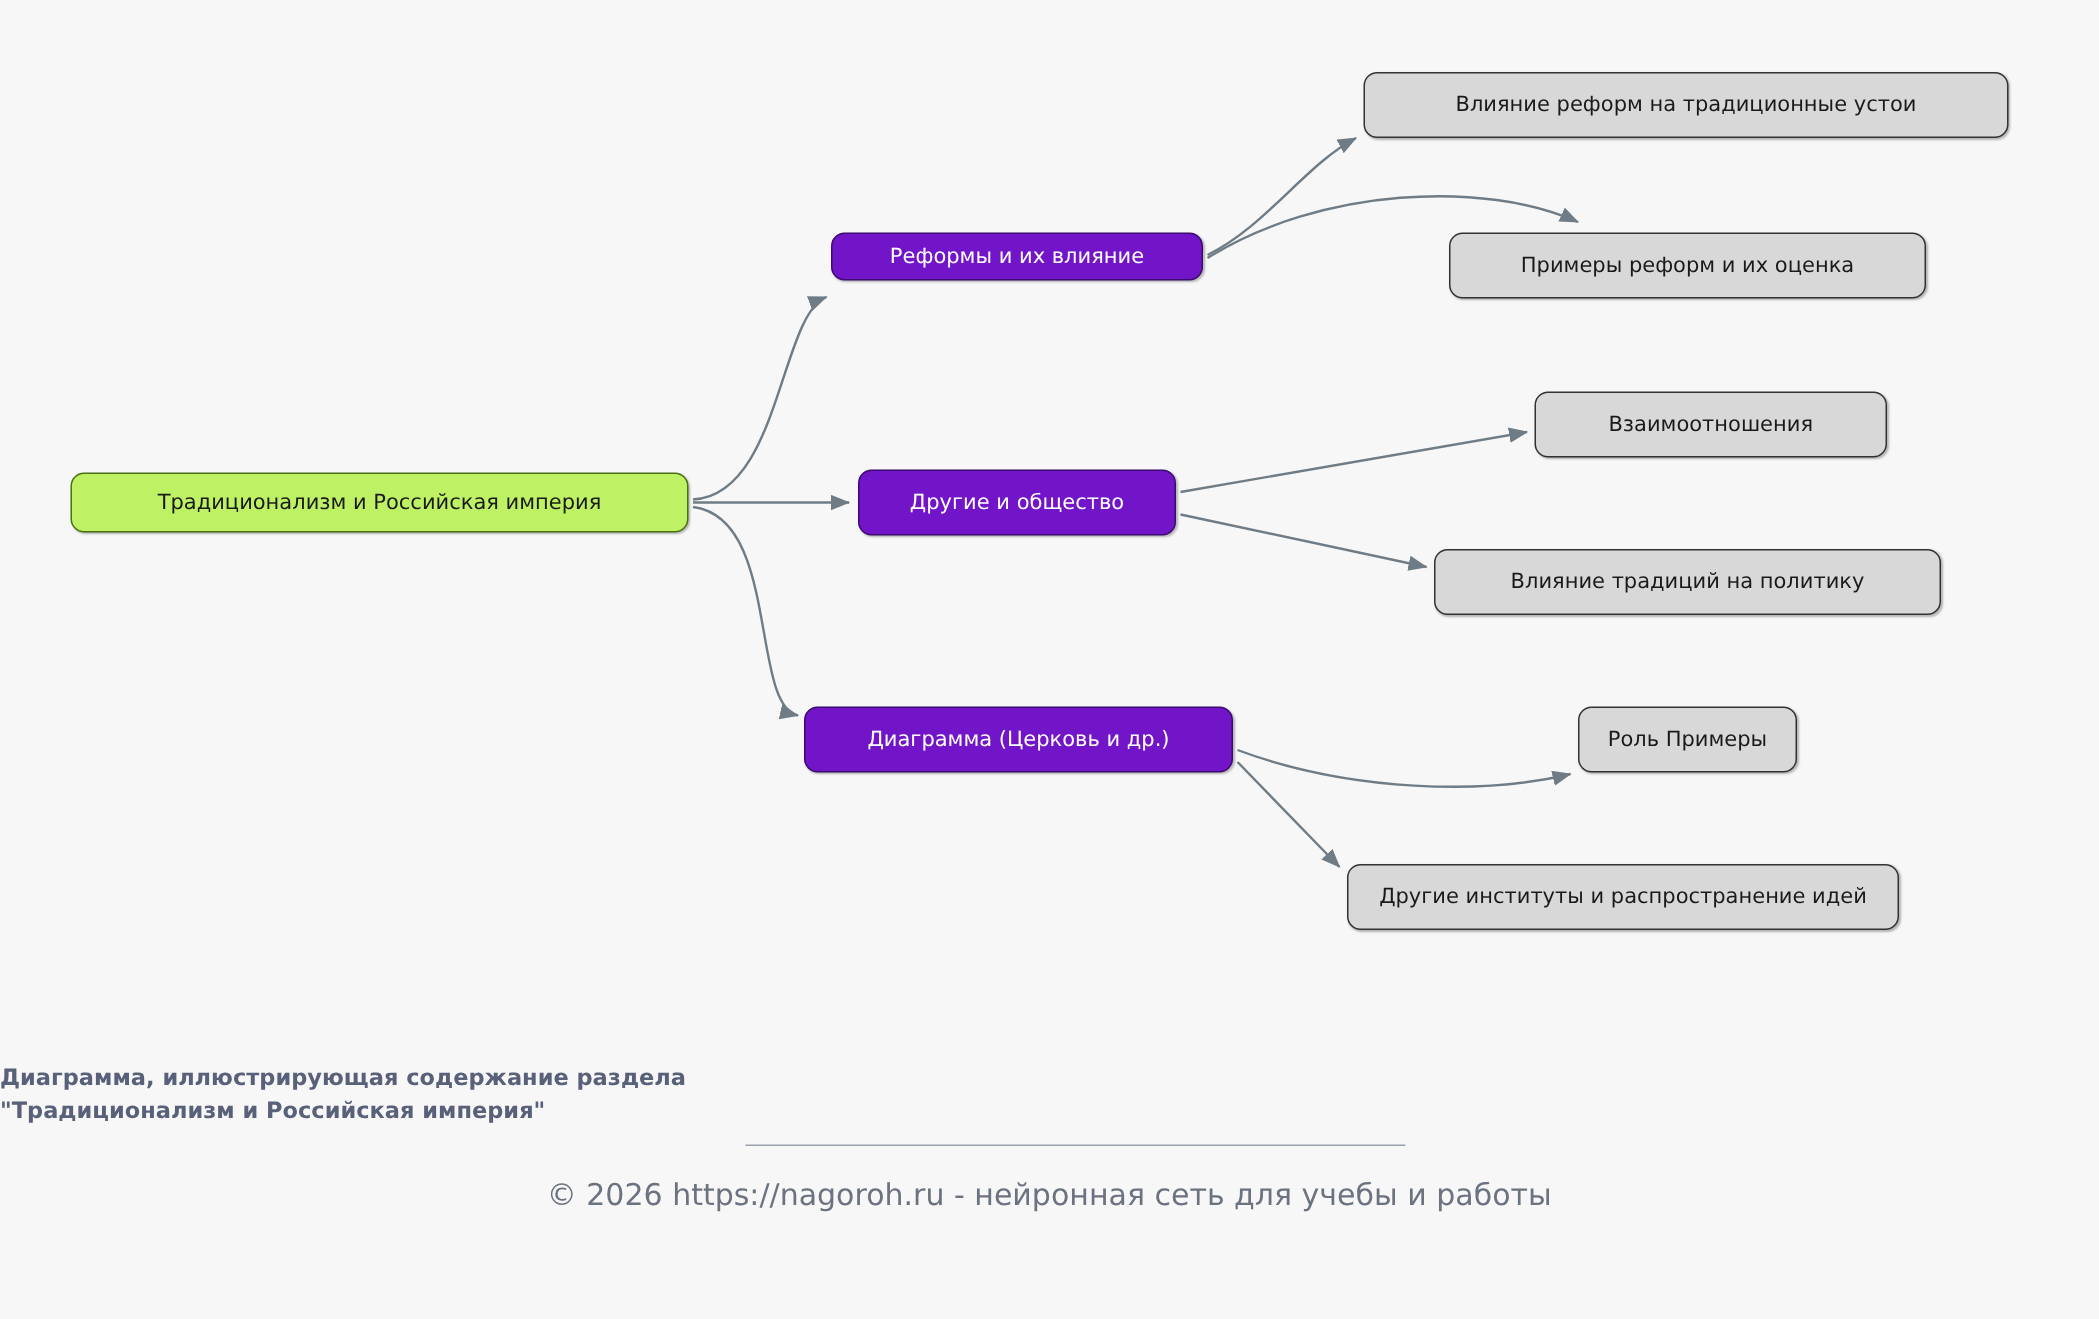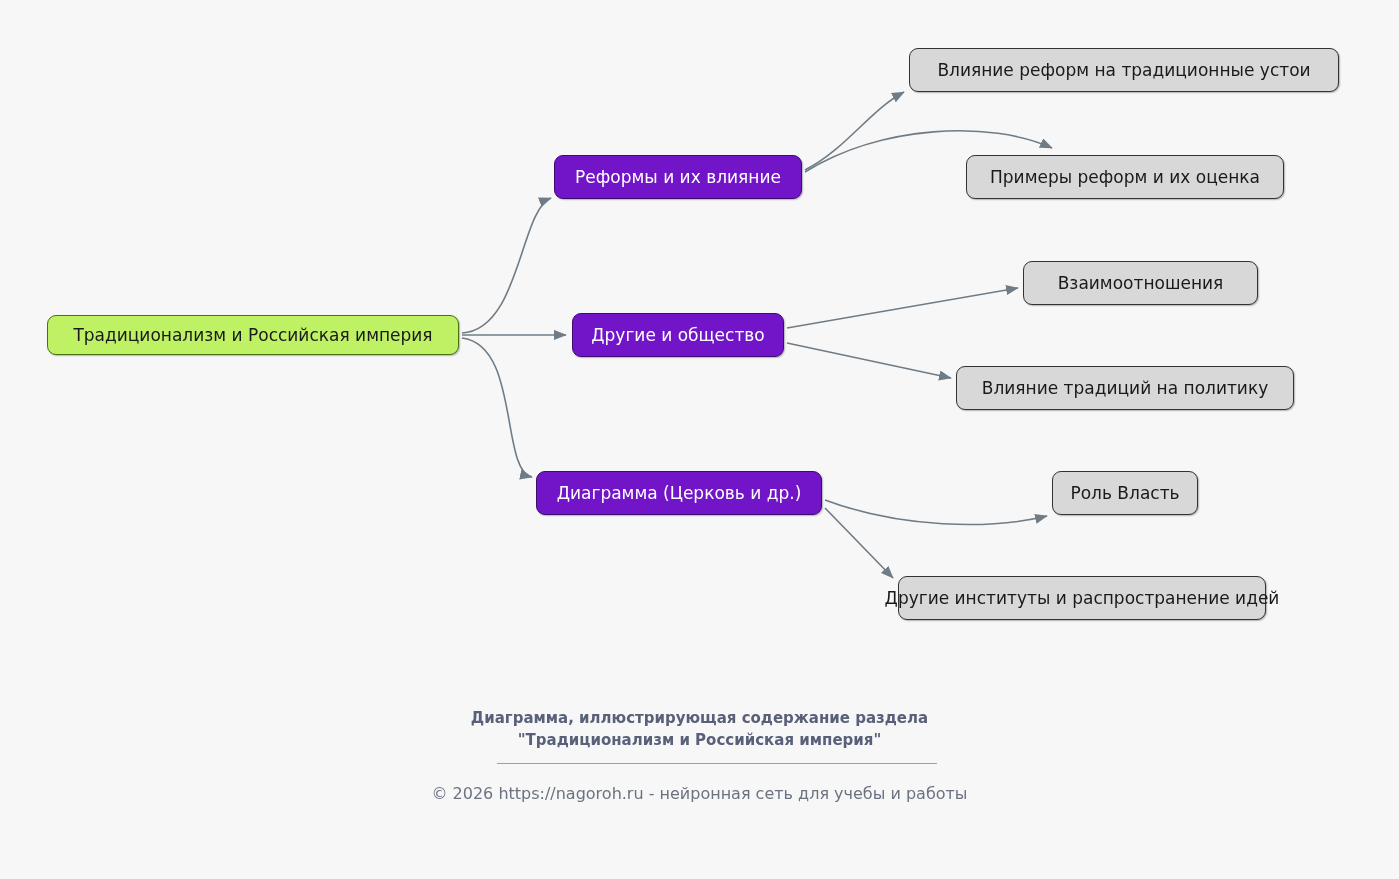--- a/index.html
+++ b/index.html
@@ -26,21 +26,21 @@
     pointer-events: none;
   }
   .node {
     position: absolute;
     box-sizing: border-box;
     display: flex;
     align-items: center;
     justify-content: center;
     border-radius: 9px;
     border: 1px solid #333333;
-    font-size: 17px;
+    font-size: 14px;
     line-height: 1;
     white-space: nowrap;
     padding: 0 6px;
     color: #1a1a1a;
     box-shadow: 1px 1px 1.5px rgba(0,0,0,0.28);
   }
   .node.root {
     background: #bef264;
     border-color: #4a7012;
   }
@@ -50,38 +50,38 @@
     color: #ffffff;
   }
   .node.leaf {
     background: #d8d8d8;
     border-color: #333333;
   }
   #caption {
     position: absolute;
     left: 0;
     width: 1399px;
-    text-align: center;
+    text-align: left;
     color: #59607a;
     font-size: 15px;
     font-weight: bold;
     line-height: 1.45;
   }
   #caption .line2 { display: block; }
   #rule {
     position: absolute;
     border-top: 1px solid #9aa0ad;
   }
   #footer {
     position: absolute;
     left: 0;
     width: 1399px;
     text-align: center;
     color: #6b7280;
-    font-size: 16px;
+    font-size: 20px;
   }
 </style>
 </head>
 <body>
 
 <div id="canvas">
   <svg class="edges" viewBox="0 0 1399 879">
     <defs>
       <marker id="arrow" markerWidth="9" markerHeight="9" refX="7.5" refY="3.2" orient="auto" markerUnits="strokeWidth">
         <path d="M0,0 L8,3.2 L0,6.4 z" fill="#6f7c86"></path>
@@ -97,21 +97,21 @@
         <path d="M 787,343 L 951,378" fill="none" stroke="#6f7c86" stroke-width="1.6" marker-end="url(#arrow)"></path>
         <path d="M 825,500 C 900,528 990,530 1047,516" fill="none" stroke="#6f7c86" stroke-width="1.6" marker-end="url(#arrow)"></path>
         <path d="M 825,508 L 893,578" fill="none" stroke="#6f7c86" stroke-width="1.6" marker-end="url(#arrow)"></path>
       </g>
   </svg>
 
   <div id="nodes-layer">
       <div class="node root" style="left: 47px; top: 315px; width: 412px; height: 40px;">
         <span>Традиционализм и Российская империя</span>
       </div>
-      <div class="node branch" style="left: 554px; top: 155px; width: 248px; height: 44px;">
+      <div class="node branch" style="left: 554px; top: 155px; width: 248px; height: 32px;">
         <span>Реформы и их влияние</span>
       </div>
       <div class="node branch" style="left: 572px; top: 313px; width: 212px; height: 44px;">
         <span>Другие и общество</span>
       </div>
       <div class="node branch" style="left: 536px; top: 471px; width: 286px; height: 44px;">
         <span>Диаграмма (Церковь и др.)</span>
       </div>
       <div class="node leaf" style="left: 909px; top: 48px; width: 430px; height: 44px;">
         <span>Влияние реформ на традиционные устои</span>
@@ -119,21 +119,21 @@
       <div class="node leaf" style="left: 966px; top: 155px; width: 318px; height: 44px;">
         <span>Примеры реформ и их оценка</span>
       </div>
       <div class="node leaf" style="left: 1023px; top: 261px; width: 235px; height: 44px;">
         <span>Взаимоотношения</span>
       </div>
       <div class="node leaf" style="left: 956px; top: 366px; width: 338px; height: 44px;">
         <span>Влияние традиций на политику</span>
       </div>
       <div class="node leaf" style="left: 1052px; top: 471px; width: 146px; height: 44px;">
-        <span>Роль Власть</span>
+        <span>Роль Примеры</span>
       </div>
       <div class="node leaf" style="left: 898px; top: 576px; width: 368px; height: 44px;">
         <span>Другие институты и распространение идей</span>
       </div>
     </div>
 
   <div id="caption" style="top:708px;">
     <span>Диаграмма, иллюстрирующая содержание раздела</span>
     <span class="line2">"Традиционализм и Российская империя"</span>
   </div>

